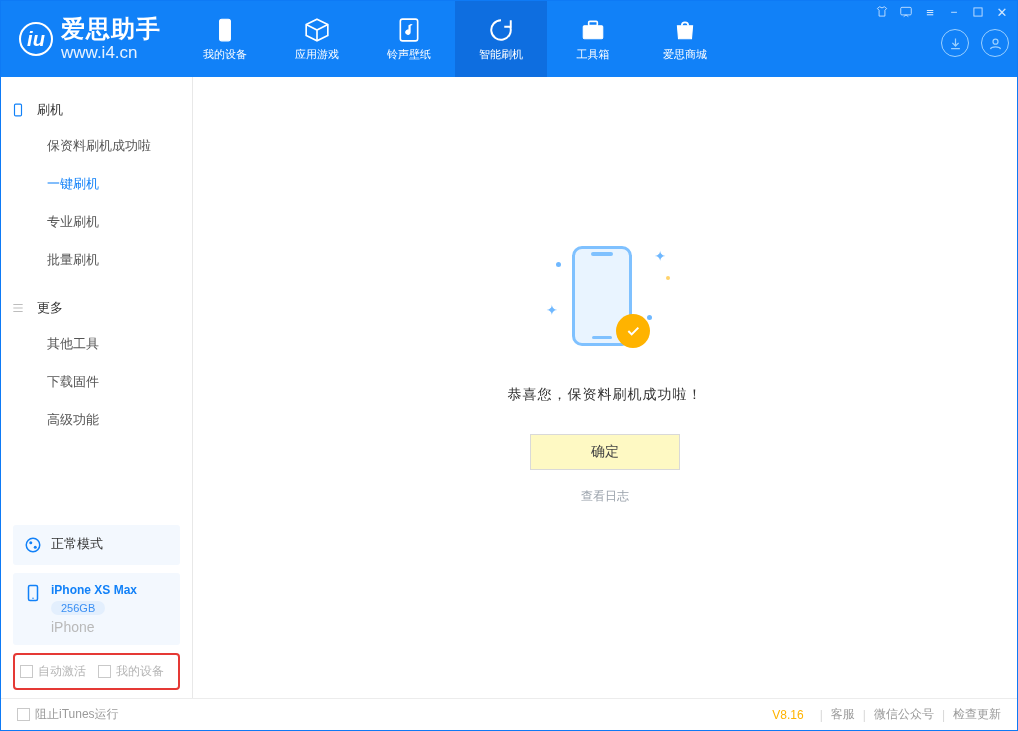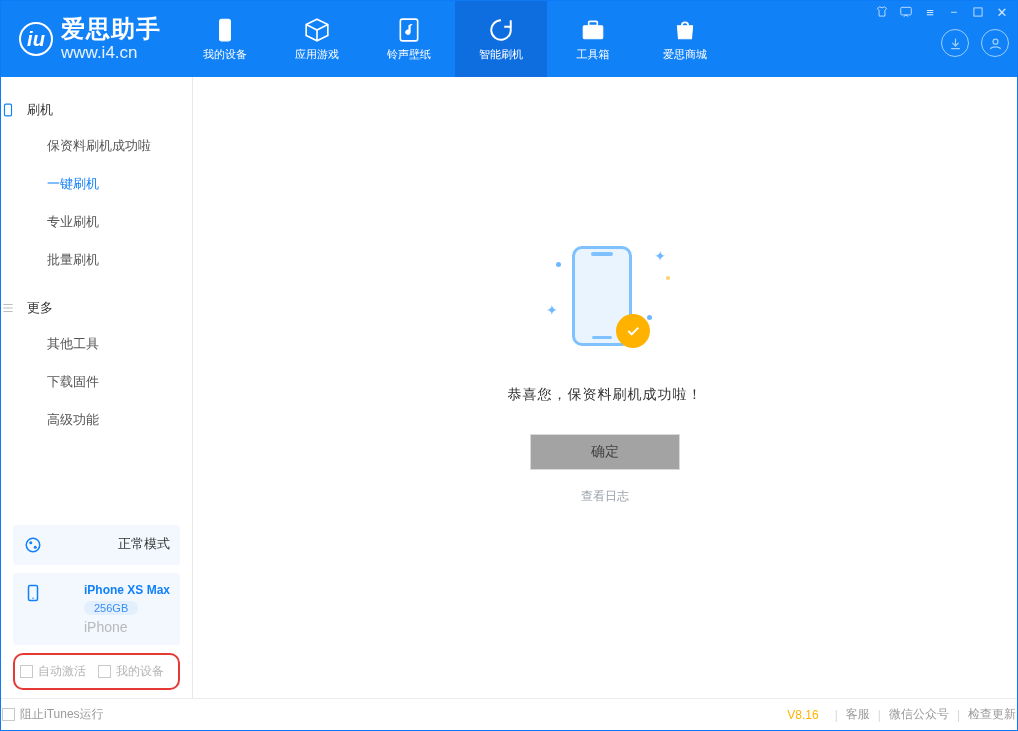--- a/index.html
+++ b/index.html
@@ -26,59 +26,59 @@
 .round-btns { display: flex; gap: 12px; margin-top: 10px; }
 .round-btns .rb { width: 28px; height: 28px; border: 1.5px solid #9bd0ff; border-radius: 50%; display: flex; align-items: center; justify-content: center; cursor: pointer; }
 .round-btns svg { width: 15px; height: 15px; stroke: #9bd0ff; fill: none; stroke-width: 2; }
 
 
 .body { flex: 1; display: flex; min-height: 0; }
 
 
 .sidebar { width: 192px; border-right: 1px solid #e8e8e8; display: flex; flex-direction: column; font-size: 13px; color: #444; }
 .sb-scroll { flex: 1; overflow: hidden; padding-top: 16px; }
-.sb-cat { display: flex; align-items: center; padding: 8px 0; color: #333; }
+.sb-cat { display: flex; align-items: center; padding: 8px 10px; color: #333; }
 .sb-cat .cat-ico { width: 16px; margin-right: 10px; display:inline-flex; }
 .sb-sub { padding: 10px 18px 10px 46px; cursor: pointer; color: #555; }
 .sb-sub.active { color: #1181f8; }
 
 .sb-bottom { padding: 0 12px 8px 12px; }
-.card { background: #f3f8fe; border-radius: 3px; padding: 10px 10px; margin-top: 8px; display: flex; align-items: flex-start; justify-content: space-between; }
+.card { background: #f3f8fe; border-radius: 3px; padding: 10px 10px; margin-top: 8px; display: flex; align-items: flex-start; }
 .card .cico { width: 20px; height: 20px; margin-right: 8px; display:inline-flex; align-items:center; justify-content:center; }
 .mode-label { color: #333; font-size: 13px; }
 .dev-name { color: #1181f8; font-weight: 600; font-size: 12px; }
 .dev-cap { display:inline-block; margin-top:4px; background:#e3effd; color:#3a8ff3; border-radius:10px; padding:1px 10px; font-size:11px; }
 .dev-type { margin-top:4px; color:#b9b9b9; font-size:14px; }
 
-.sb-checks { border: 2px solid #e53935; border-radius: 10px; margin-top: 8px; padding: 8px 5px; display: flex; gap: 12px; align-items: center; }
+.sb-checks { border: 2px solid #e53935; border-radius: 4px; margin-top: 8px; padding: 8px 5px; display: flex; gap: 12px; align-items: center; }
 .chk { display: flex; align-items: center; color: #b5b5b5; font-size: 12px; cursor: pointer; }
 .chk .box { width: 13px; height: 13px; border: 1px solid #c9c9c9; margin-right: 5px; }
 
 
 .main { flex: 1; position: relative; display: flex; flex-direction: column; align-items: center; justify-content: center; }
 .illus { position: relative; width: 130px; height: 120px; margin-top: -30px; }
 .phone { position:absolute; left:32px; top:6px; width:60px; height:100px; border:3px solid #7fc1ff; border-radius:10px; background:#e9f4ff; }
 .phone::before { content:""; position:absolute; top:3px; left:50%; transform:translateX(-50%); width:22px; height:4px; background:#7fc1ff; border-radius:3px; }
 .phone::after { content:""; position:absolute; bottom:4px; left:50%; transform:translateX(-50%); width:20px; height:3px; background:#7fc1ff; border-radius:2px; }
 .badge { position:absolute; right:20px; bottom:12px; width:34px; height:34px; background:#ffb300; border-radius:50%; display:flex; align-items:center; justify-content:center; }
 .badge svg { width:16px; height:16px; stroke:#fff; stroke-width:3; fill:none; }
 .spark { position:absolute; color:#6fb8ff; font-size:14px; }
 .spark.s1 { right:4px; top:8px; }
 .spark.s2 { left:6px; top:62px; }
 .dotb { position:absolute; width:5px; height:5px; background:#6fb8ff; border-radius:50%; }
 .dotb.d1 { left:16px; top:22px; }
 .dotb.d2 { right:18px; bottom:40px; }
 .doty { position:absolute; width:4px; height:4px; background:#ffd36b; border-radius:50%; right:0; top:36px; }
 
 .msg { margin-top: 26px; font-size: 14px; color: #333; letter-spacing: 1px; }
-.ok-btn { margin-top: 30px; border: 1px solid #d9d9d9; background:#a3a3a3; width: 150px; height: 36px; font-size: 14px; color:#444; cursor: pointer; }
+.ok-btn { margin-top: 30px; border: 1px solid #d9d9d9; background:#fef9c3; width: 150px; height: 36px; font-size: 14px; color:#444; cursor: pointer; }
 .log-link { margin-top: 18px; font-size: 12px; color: #9aa2ab; cursor: pointer; }
 
 
-.footer { height: 32px; border-top: 1px solid #ececec; display: flex; align-items: center; font-size: 12px; color: #9a9a9a; padding: 0 1px; }
+.footer { height: 32px; border-top: 1px solid #ececec; display: flex; align-items: center; font-size: 12px; color: #9a9a9a; padding: 0 16px; }
 .footer .chk { color:#9a9a9a; }
 .footer-right { margin-left: auto; display: flex; align-items: center; gap: 8px; }
 .footer-right .sep { color:#d8d8d8; }
 .footer-right span.link { cursor:pointer; }
 .ver { color:#ffb300; margin-right:8px; }
 </style>
 </head>
 <body>
 
 <div class="window">

